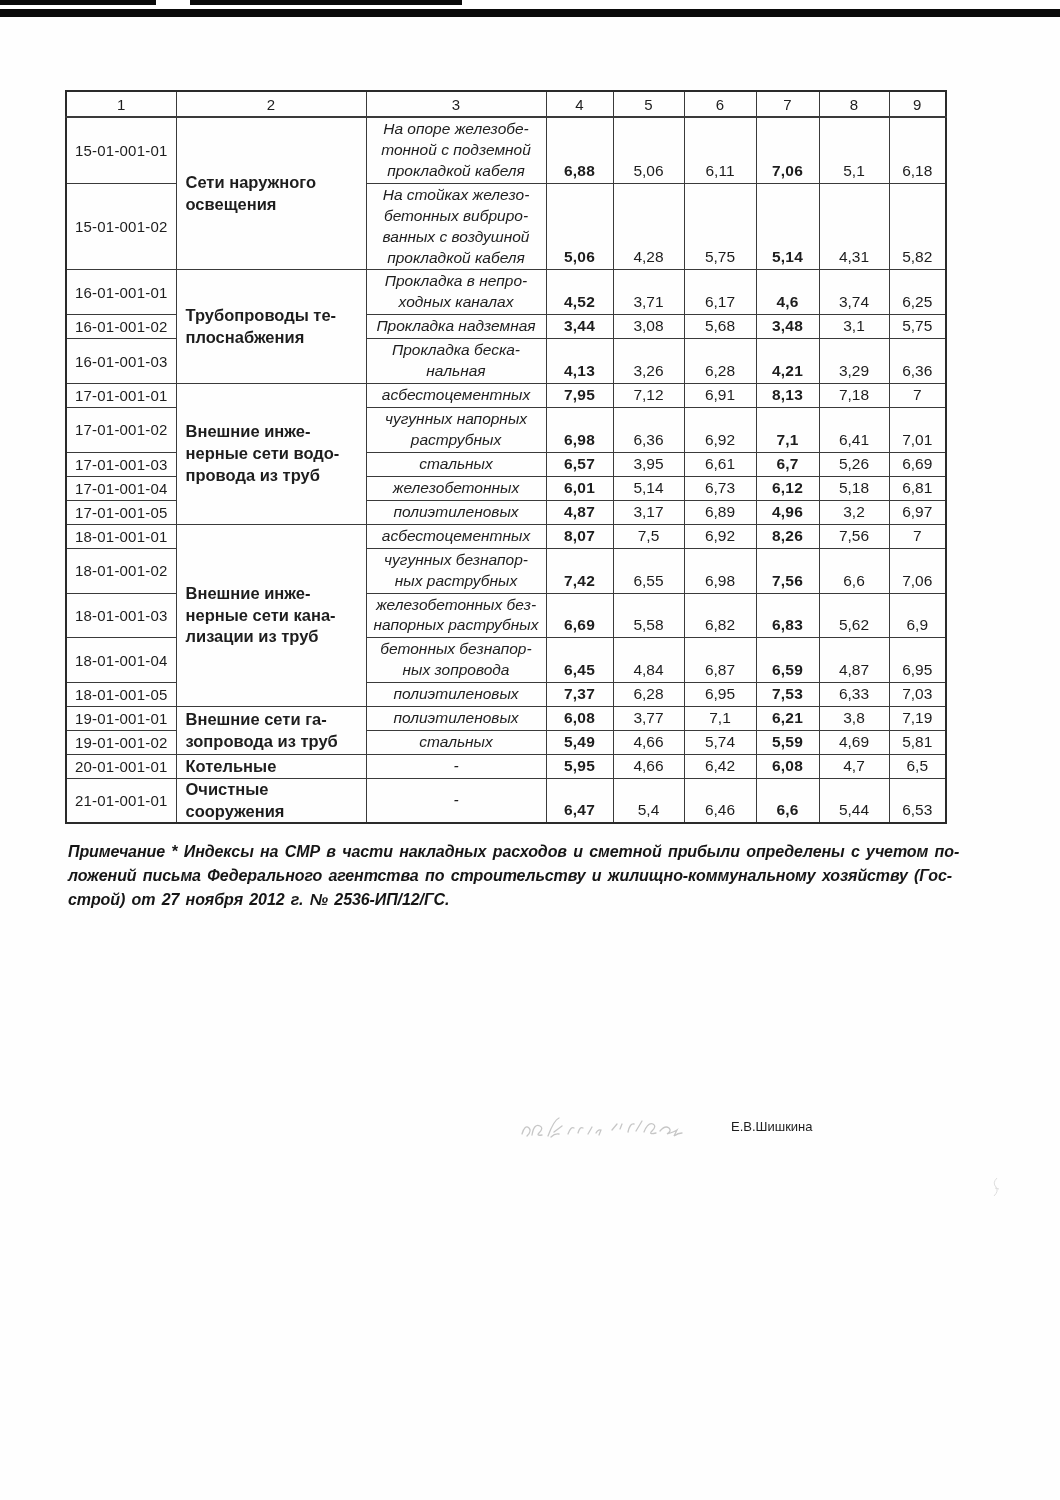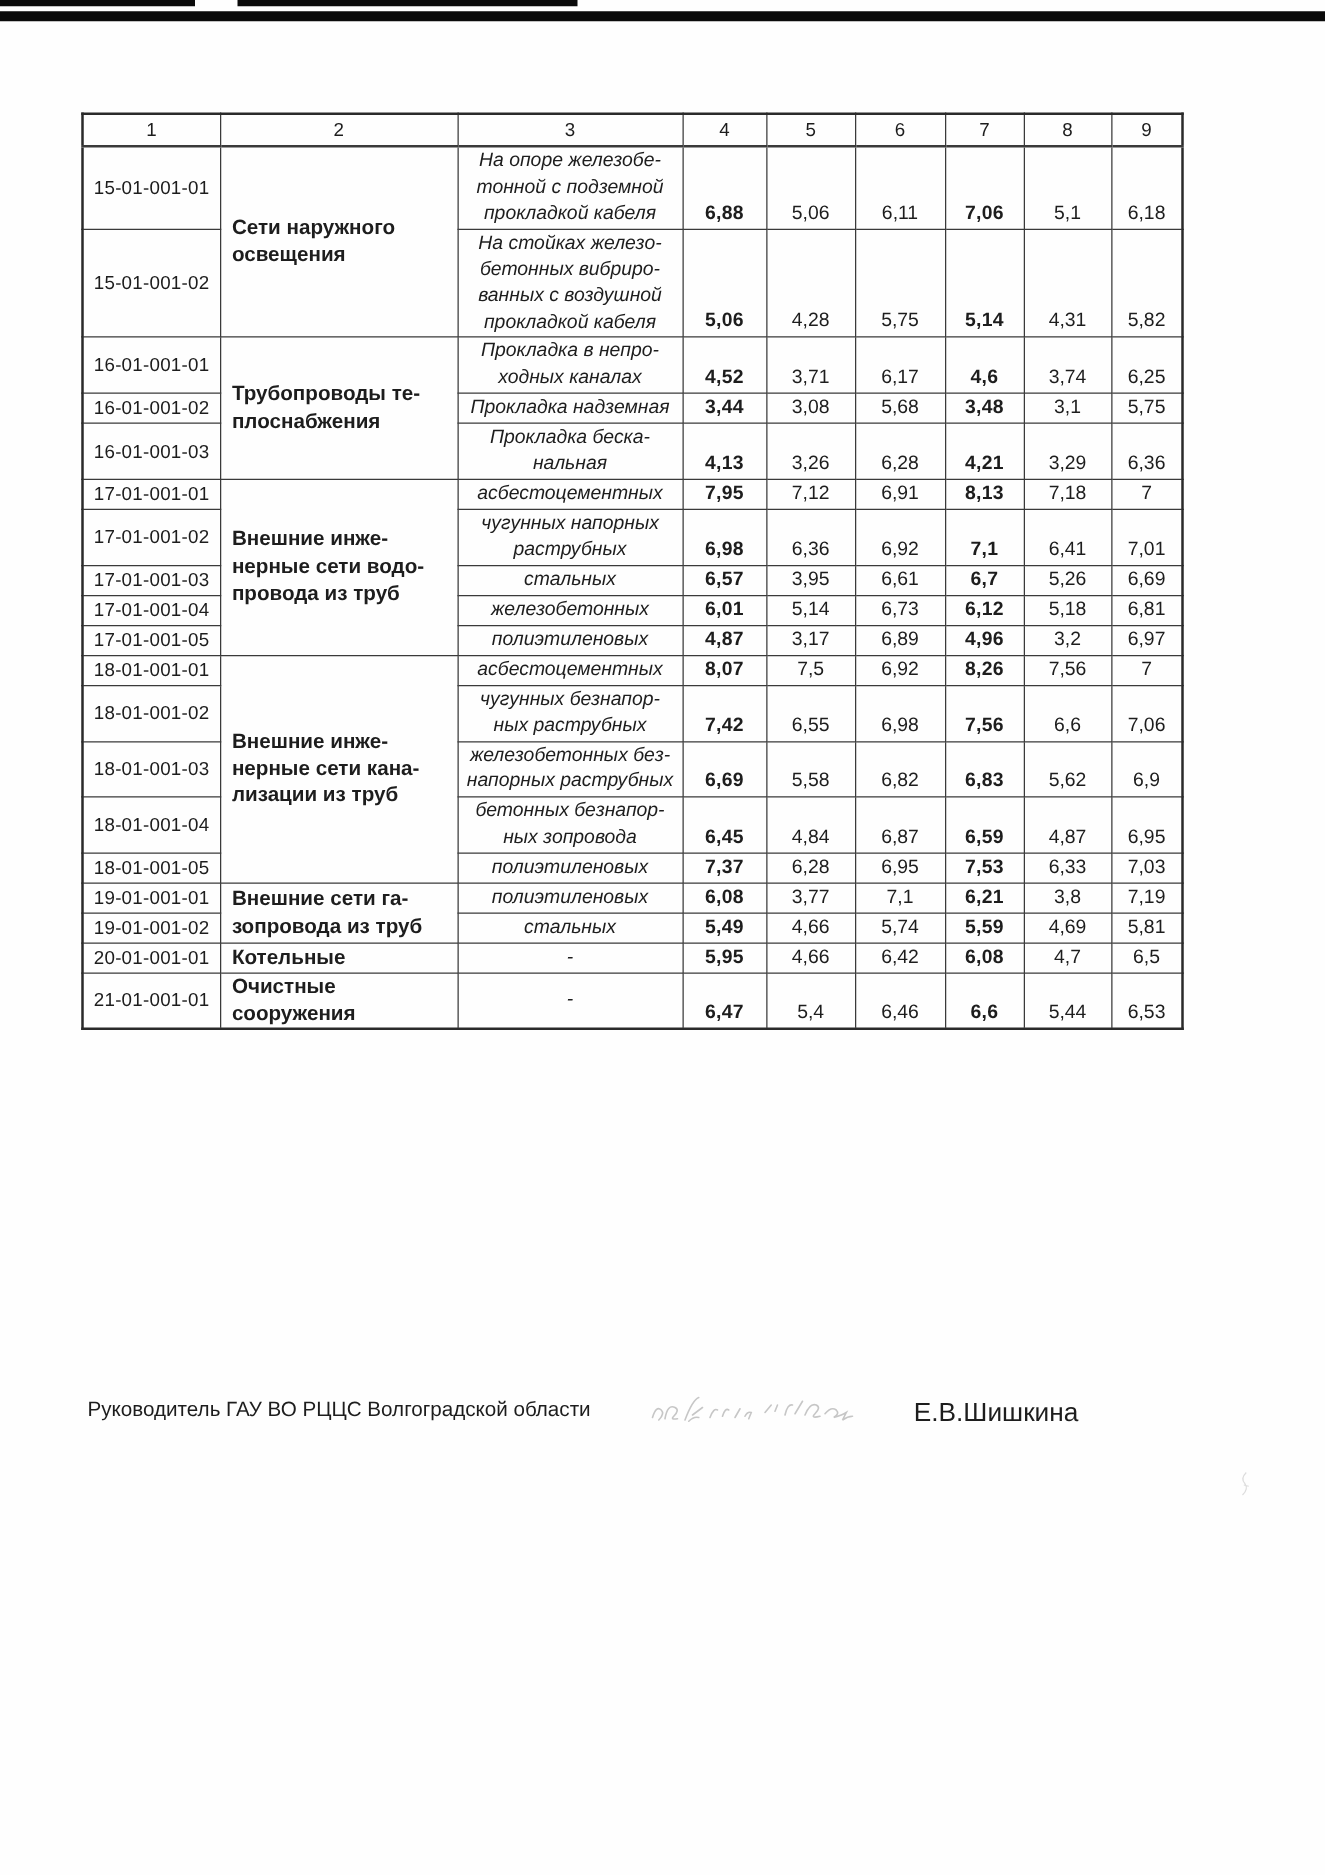--- a/index.html
+++ b/index.html
@@ -46,21 +46,21 @@
   }
   td.val.b { font-weight:bold; letter-spacing:.2px; }
 
   .note {
     position:absolute; left:68px; top:840px; width:905px;
     font-weight:bold; font-style:italic; font-size:16px;
     line-height:24px; white-space:pre-line; letter-spacing:-.1px;
     word-spacing:2px; color:#161616;
   }
   .sig-title { position:absolute; left:70px;  top:1119px; font-size:16.5px; }
-  .sig-name  { position:absolute; left:731px; top:1119px; font-size:21px; }
+  .sig-name  { position:absolute; left:731px; top:1119px; font-size:13px; }
   .sig-scribble { position:absolute; left:516px; top:1110px; opacity:.65; }
   .artifact { position:absolute; left:988px; top:1176px; opacity:.45; }
 </style>
 </head>
 <body>
 
 <div class="page">
 
   <div class="scanbar bar-a1"></div>
   <div class="scanbar bar-a2"></div>
@@ -308,22 +308,24 @@
       <td class="val b">6,47</td>
       <td class="val">5,4</td>
       <td class="val">6,46</td>
       <td class="val b">6,6</td>
       <td class="val">5,44</td>
       <td class="val">6,53</td>
     </tr>
   </tbody>
     </table>
 
-
-  <div class="sig-title">Руководитель ГАУ ВО РЦЦС Волгоградской области</div>
+  <div class="note">Примечание * Индексы на СМР в части накладных расходов и сметной прибыли определены с учетом по-
+ложений письма Федерального агентства по строительству и жилищно-коммунальному хозяйству (Гос-
+строй) от 27 ноября 2012 г. № 2536-ИП/12/ГС.</div>
+
 
   <svg class="sig-scribble" width="180" height="36" viewBox="0 0 180 36">
     <g fill="none" stroke="#a9a9a9" stroke-width="1.3" stroke-linecap="round">
       <path d="M6 24 q3 -10 7 -6 q3 3 -2 8 M16 25 q2 -12 8 -9 q4 2 -1 7 q-3 3 3 2"></path>
       <path d="M32 26 q6 -16 11 -18 M38 22 l8 -6 M35 27 q4 -4 8 -3"></path>
       <path d="M52 24 q3 -8 6 -6 M62 23 q2 -7 5 -5 M72 24 l4 -7 M80 23 q2 -4 5 -3 l-2 5"></path>
       <path d="M96 20 l5 -6 M104 19 l2 -5 M112 22 q2 -9 6 -8 M120 21 l6 -10"></path>
       <path d="M128 22 q4 -10 9 -8 q4 2 -1 7 q-4 4 4 2 M144 21 q5 -6 9 -3 q3 3 -2 6 q7 -2 10 -4 l-3 6 q4 -3 8 -3"></path>
     </g>
   </svg>

